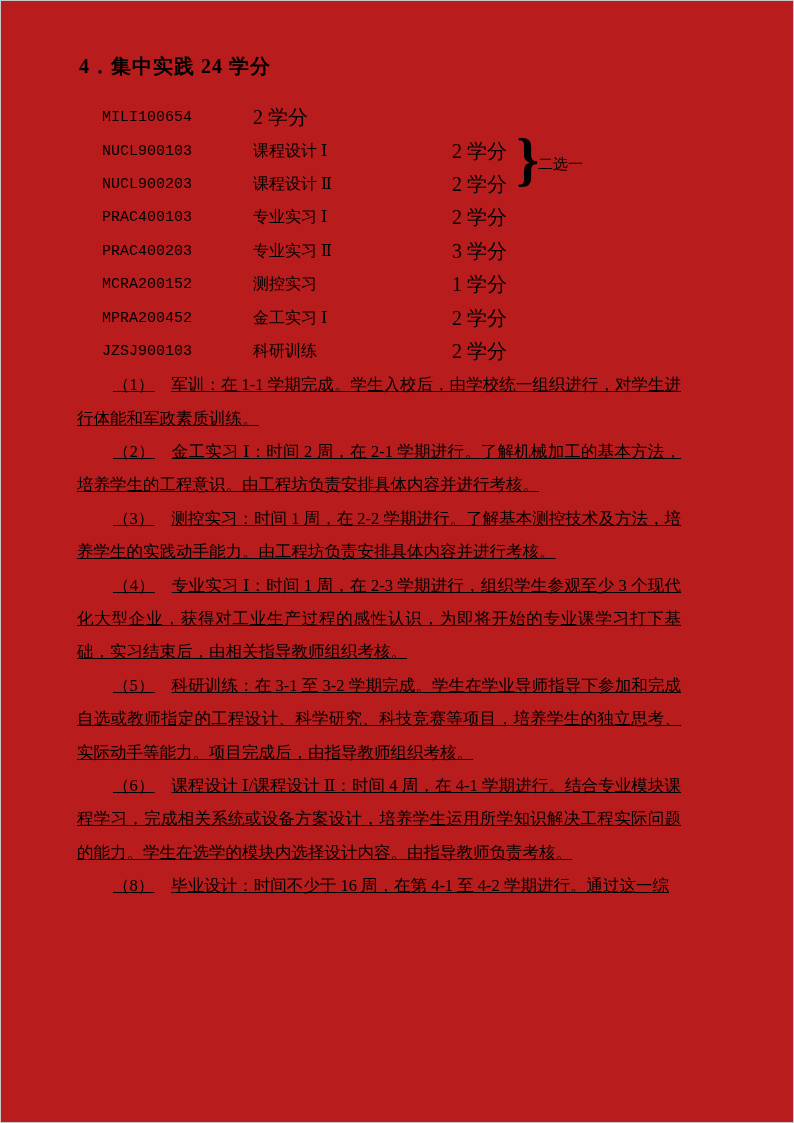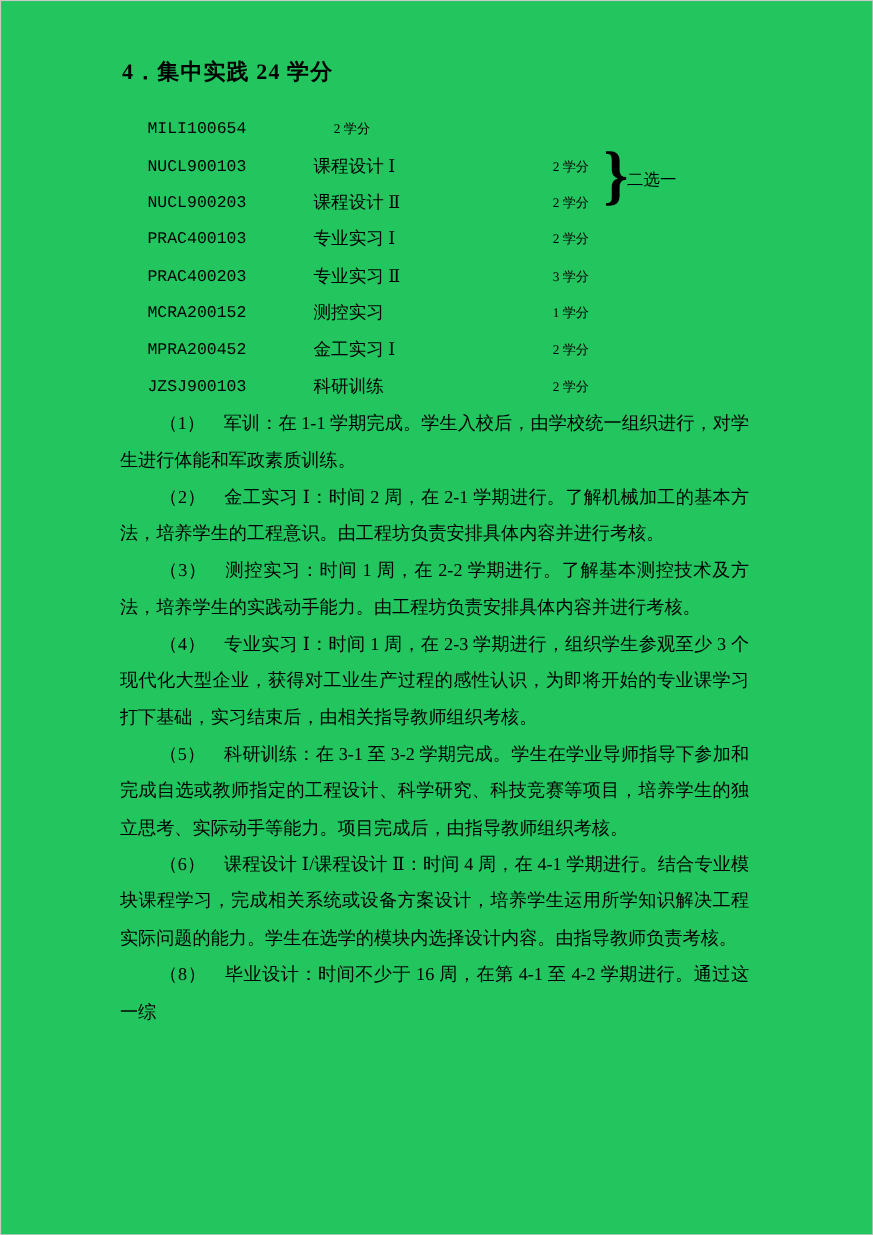--- a/index.html
+++ b/index.html
@@ -5,23 +5,23 @@
   html, body {
     margin: 0;
     padding: 0;
     background: #ffffff;
   }
   .page {
     position: relative;
     width: 794px;
     height: 1123px;
     box-sizing: border-box;
-    background: #22c55e;
+    background: #b91c1c;
     border: 1px solid #c9c9c9;
-    padding: 52px 112px 0 108px;
+    padding: 52px 112px 0 76px;
     overflow: hidden;
     color: #000000;
     font-family: "Liberation Serif", "DejaVu Serif", serif;
   }
   .doc-title {
     font-size: 20px;
     font-weight: bold;
     line-height: 26px;
     letter-spacing: 1px;
     margin-left: 2px;
@@ -44,22 +44,22 @@
     font-size: 15px;
     white-space: nowrap;
   }
   .course-name {
     flex: 1;
     font-size: 16px;
     white-space: nowrap;
   }
   .course-credit {
     width: 70px;
-    text-align: center;
-    font-size: 12px;
+    text-align: left;
+    font-size: 20px;
     white-space: nowrap;
   }
   .choice-brace {
     position: absolute;
     left: 414px;
     top: 28px;
     font-size: 60px;
     line-height: 60px;
     font-weight: bold;
     transform: scaleX(0.95);
@@ -68,20 +68,21 @@
   .choice-note {
     position: absolute;
     left: 436px;
     top: 53px;
     font-size: 15px;
     line-height: 20px;
     white-space: nowrap;
   }
   .paragraphs {
     margin-top: 0;
+    text-decoration: underline;
   }
   .para {
     font-size: 16.5px;
     line-height: 33.4px;
     text-align: justify;
     text-indent: 36px;
     margin: 0;
   }
   .para-num {
     margin-right: 17px;

